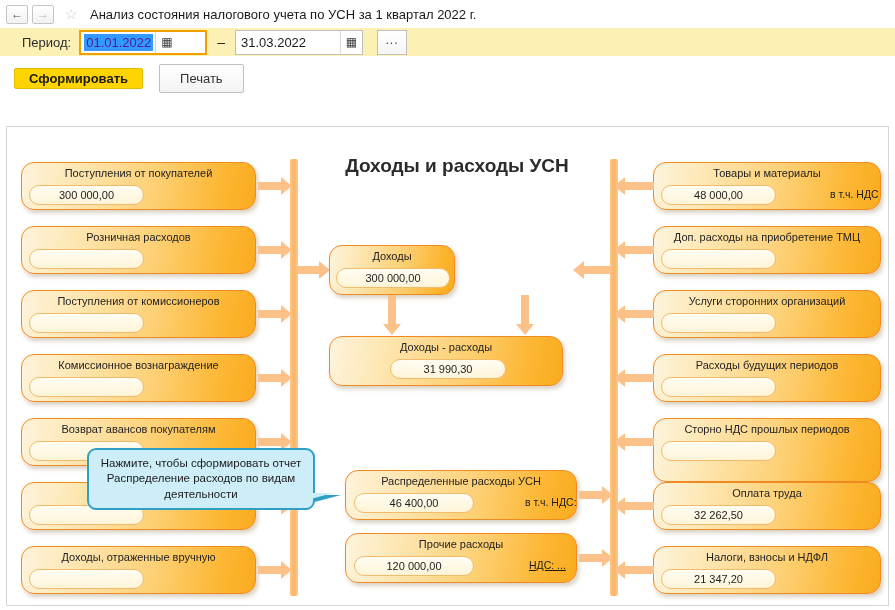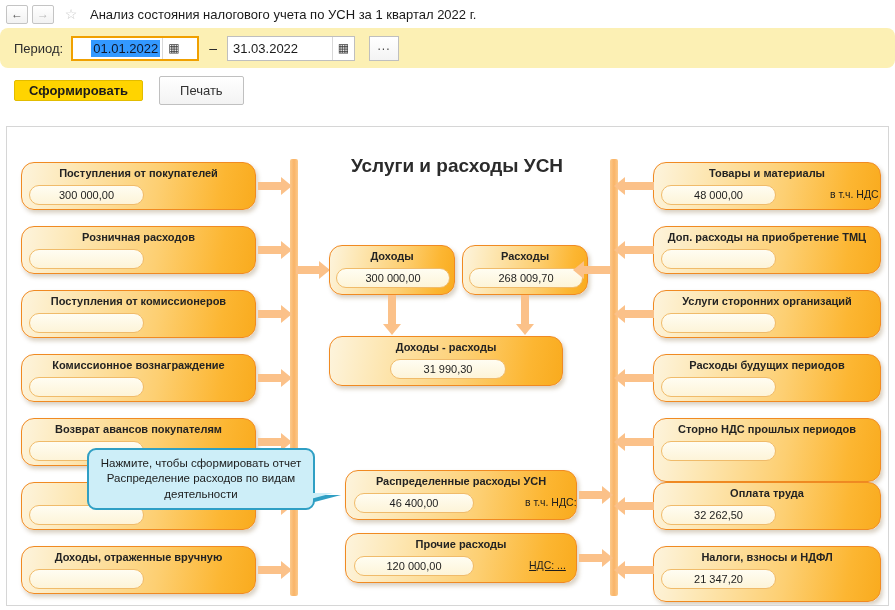--- a/index.html
+++ b/index.html
@@ -40,49 +40,48 @@
   }
   #page-title {
     margin-left: 6px;
     font-size: 13px;
     color: #1a1a1a;
     white-space: nowrap;
   }
 
   
   #periodbar {
-    height: 40px;
+    height: 28px;
     background: #fcf0b4;
     display: flex;
     align-items: center;
-    padding: 0 14px;
+    padding: 0 22px;
     gap: 0;
-    border-radius: 8px;
   }
   #period-label { font-size: 13px; color: #2b2b2b; margin-right: 8px; }
   .datefield {
     height: 25px;
     width: 128px;
     background: #ffffff;
     border: 1px solid #bfbfbf;
     display: flex; align-items: center;
     position: relative;
   }
   .datefield.focused { border: 2px solid #f0a000; }
   .datefield .dval {
     flex: 1;
     padding: 0 5px;
     font-size: 13px;
     color: #1a1a1a;
     white-space: nowrap;
   }
   .datefield.focused .dval {
     background: #3399ff;
-    color: #0f172a;
-    margin: 1px 2px 1px 18px;
+    color: #4c1d95;
+    margin: 1px 2px 1px 3px;
     padding: 1px 2px;
     flex: 0 0 auto;
   }
   .calbtn {
     width: 22px; height: 100%;
     border-left: 1px solid #d8d8d8;
     display:flex; align-items:center; justify-content:center;
     color: #3b3b3b;
     font-size: 12px;
   }
@@ -153,21 +152,21 @@
     border-radius: 13px;
     background: linear-gradient(100deg,#fdf4dd 0%, #fde7b4 22%, #fdcf72 58%, #fcb632 85%, #f9ab1e 100%);
     box-shadow: 2px 3px 4px rgba(120,90,40,0.28);
     overflow: hidden;
   }
   .node .ntitle {
     position: absolute;
     left: 0; right: 0; top: 4px;
     text-align: center;
     font-size: 11px;
-    font-weight: bold;
+    font-weight: normal;
     color: #232323;
     white-space: nowrap;
     overflow: hidden;
   }
   .node .nval {
     position: absolute;
     left: 7px; top: 22px;
     width: 115px; height: 20px;
     background: linear-gradient(#fffdf2,#fdf4d8);
     border: 1px solid #f0bb6a;
@@ -299,21 +298,21 @@
   <div id="ellipsis-btn">...</div>
 </div>
 
 <div id="buttonrow">
   <button id="btn-generate">Сформировать</button>
   <button id="btn-print">Печать</button>
 </div>
 
 <div id="canvas">
 
-  <div id="diagram-title">Услуги и расходы УСН</div>
+  <div id="diagram-title">Доходы и расходы УСН</div>
 
   <div class="vbar" style="left:283px; top:32px; height:437px;"></div>
   <div class="vbar" style="left:603px; top:32px; height:437px;"></div>
 
   <div class="node" style="left:14px; top:35px; width:235px; height:48px;">
     <div class="ntitle">Поступления от покупателей</div>
     <div class="nval">300 000,00</div>
   </div>
   <div class="node" style="left:14px; top:99px; width:235px; height:48px;">
     <div class="ntitle">Розничная расходов</div>
@@ -372,24 +371,20 @@
   <div class="arrow right" style="left:289px; top:134px; width:34px; height:18px;">
     <div class="shaft" style="left:0; width:26px;"></div>
       <div class="head"></div>
   </div>
 
   <div class="node" style="left:322px; top:118px; width:126px; height:50px;">
     <div class="ntitle">Доходы</div>
     <div class="nval" style="left:6px; width:114px;">300 000,00</div>
   </div>
 
-  <div class="node" style="left:455px; top:118px; width:126px; height:50px;">
-    <div class="ntitle">Расходы</div>
-    <div class="nval" style="left:6px; width:114px;">268 009,70</div>
-  </div>
 
   <div class="arrow left" style="left:566px; top:134px; width:38px; height:18px;">
     <div class="shaft" style="right:0; width:28px;"></div>
       <div class="head"></div>
   </div>
 
   <div class="arrow down" style="left:376px; top:168px; height:40px;">
     <div class="vshaft" style="height:30px;"></div>
       <div class="vhead"></div>
   </div>
@@ -442,21 +437,21 @@
     <div class="nval"></div>
   </div>
   <div class="node" style="left:646px; top:291px; width:228px; height:64px;">
     <div class="ntitle">Сторно НДС прошлых периодов</div>
     <div class="nval"></div>
   </div>
   <div class="node" style="left:646px; top:355px; width:228px; height:48px;">
     <div class="ntitle">Оплата труда</div>
     <div class="nval">32 262,50</div>
   </div>
-  <div class="node" style="left:646px; top:419px; width:228px; height:56px;">
+  <div class="node" style="left:646px; top:419px; width:228px; height:48px;">
     <div class="ntitle">Налоги, взносы и НДФЛ</div>
     <div class="nval">21 347,20</div>
   </div>
 
   <div class="arrow left" style="left:607px; top:50px; width:40px; height:18px;">
     <div class="shaft" style="right:0; width:30px;"></div>
       <div class="head"></div>
   </div>
   <div class="arrow left" style="left:607px; top:114px; width:40px; height:18px;">
     <div class="shaft" style="right:0; width:30px;"></div>

